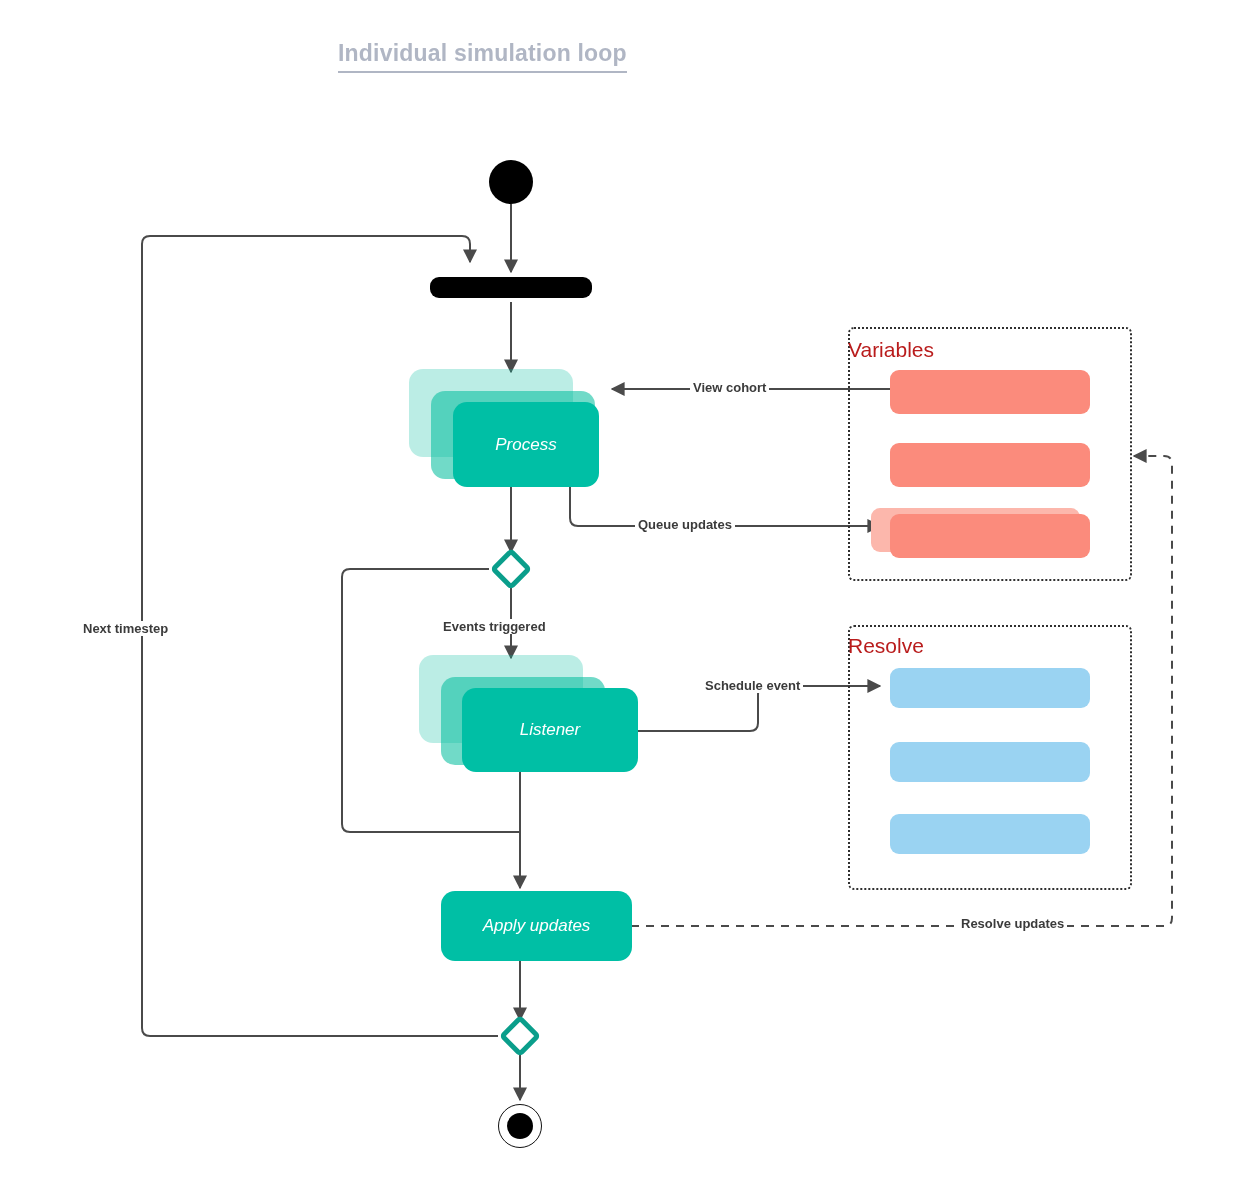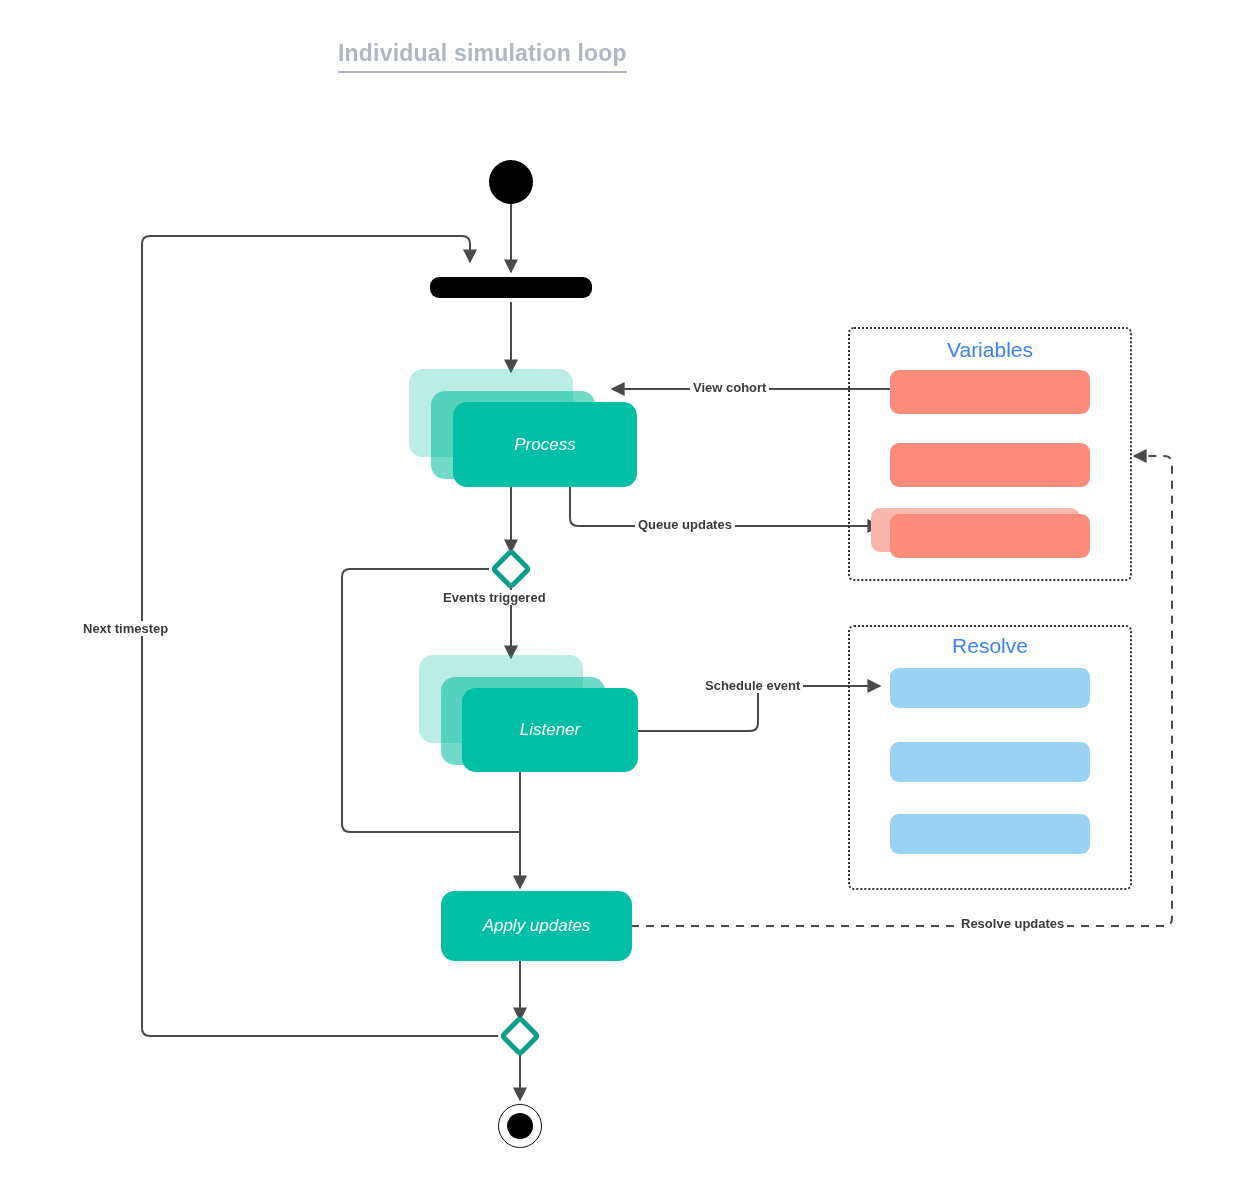--- a/index.html
+++ b/index.html
@@ -58,22 +58,22 @@
   }
   .group-box {
     position: absolute;
     border: 2px dotted #2f2f2f;
     border-radius: 6px;
     box-sizing: border-box;
   }
   .group-title {
     position: absolute;
     font-size: 21px;
-    color: #3b82f6;
-    text-align: center;
+    color: #b91c1c;
+    text-align: left;
     white-space: nowrap;
   }
   .bar {
     position: absolute;
     border-radius: 9px;
   }
   .bar-var { background: #fb8b7c; }
   .bar-var-ghost { background: #fcb7ac; }
   .bar-evt { background: #9ad3f2; }
 
@@ -159,21 +159,21 @@
 <div class="join-bar" style="left:430px; top:277px; width:162px; height:21px;"></div>
 
 <div class="end-ring" style="left:498px; top:1104px;"></div>
 <div class="end-dot" style="left:507px; top:1113px;"></div>
 
 <div class="diamond" style="left:496px; top:554px;"></div>
 <div class="diamond" style="left:505px; top:1021px;"></div>
 
 <div class="node-card stack-l1" style="left:409px; top:369px; width:164px; height:88px;"></div>
 <div class="node-card stack-l2" style="left:431px; top:391px; width:164px; height:88px;"></div>
-<div class="node-card stack-top" style="left:453px; top:402px; width:184px; height:85px;">
+<div class="node-card stack-top" style="left:453px; top:402px; width:146px; height:85px;">
   <span>Process</span>
 </div>
 
 <div class="node-card stack-l1" style="left:419px; top:655px; width:164px; height:88px;"></div>
 <div class="node-card stack-l2" style="left:441px; top:677px; width:164px; height:88px;"></div>
 <div class="node-card stack-top" style="left:462px; top:688px; width:176px; height:84px;">
   <span>Listener</span>
 </div>
 
 <div class="node-card stack-top" style="left:441px; top:891px; width:191px; height:70px;">
@@ -192,19 +192,19 @@
 <div class="group-title" style="left:848px; top:634px; width:284px;">Resolve</div>
 
 <div class="bar bar-evt" style="left:890px; top:668px; width:200px; height:40px;"></div>
 <div class="bar bar-evt" style="left:890px; top:742px; width:200px; height:40px;"></div>
 <div class="bar bar-evt" style="left:890px; top:814px; width:200px; height:40px;"></div>
 
 <div class="edge-label" style="left:690px; top:380px;">View cohort</div>
 
 <div class="edge-label" style="left:635px; top:517px;">Queue updates</div>
 
-<div class="edge-label" style="left:440px; top:590px;text-align:center;">Events triggered</div>
+<div class="edge-label" style="left:440px; top:619px;text-align:center;">Events triggered</div>
 
 <div class="edge-label" style="left:702px; top:678px;">Schedule event</div>
 
 <div class="edge-label" style="left:958px; top:916px;">Resolve updates</div>
 
 <div class="edge-label" style="left:80px; top:621px;">Next timestep</div>
 
 </body></html>

